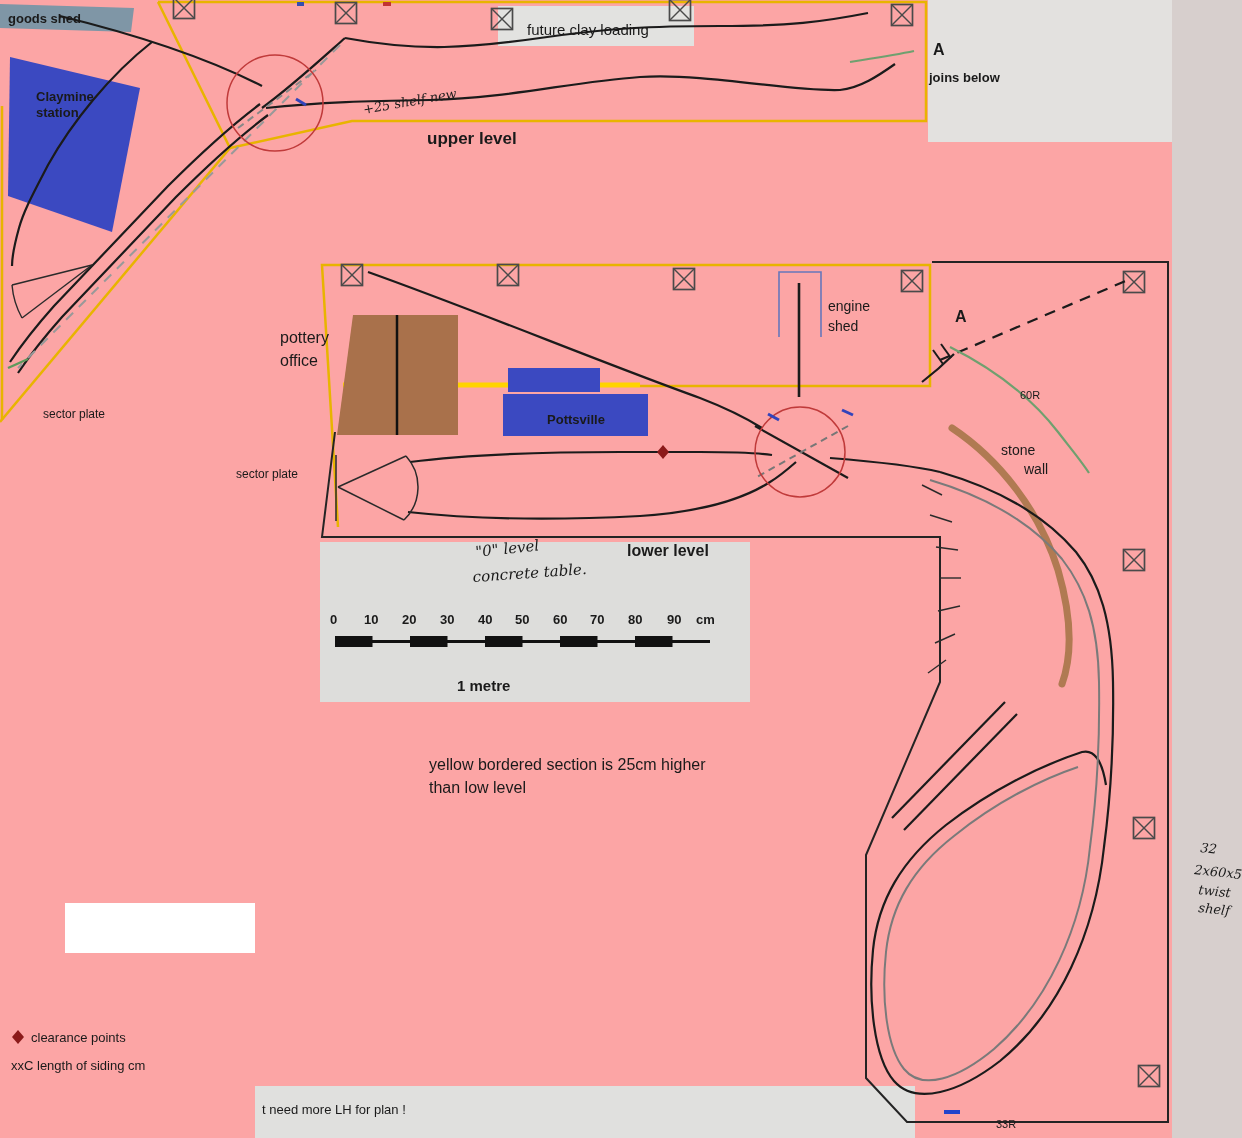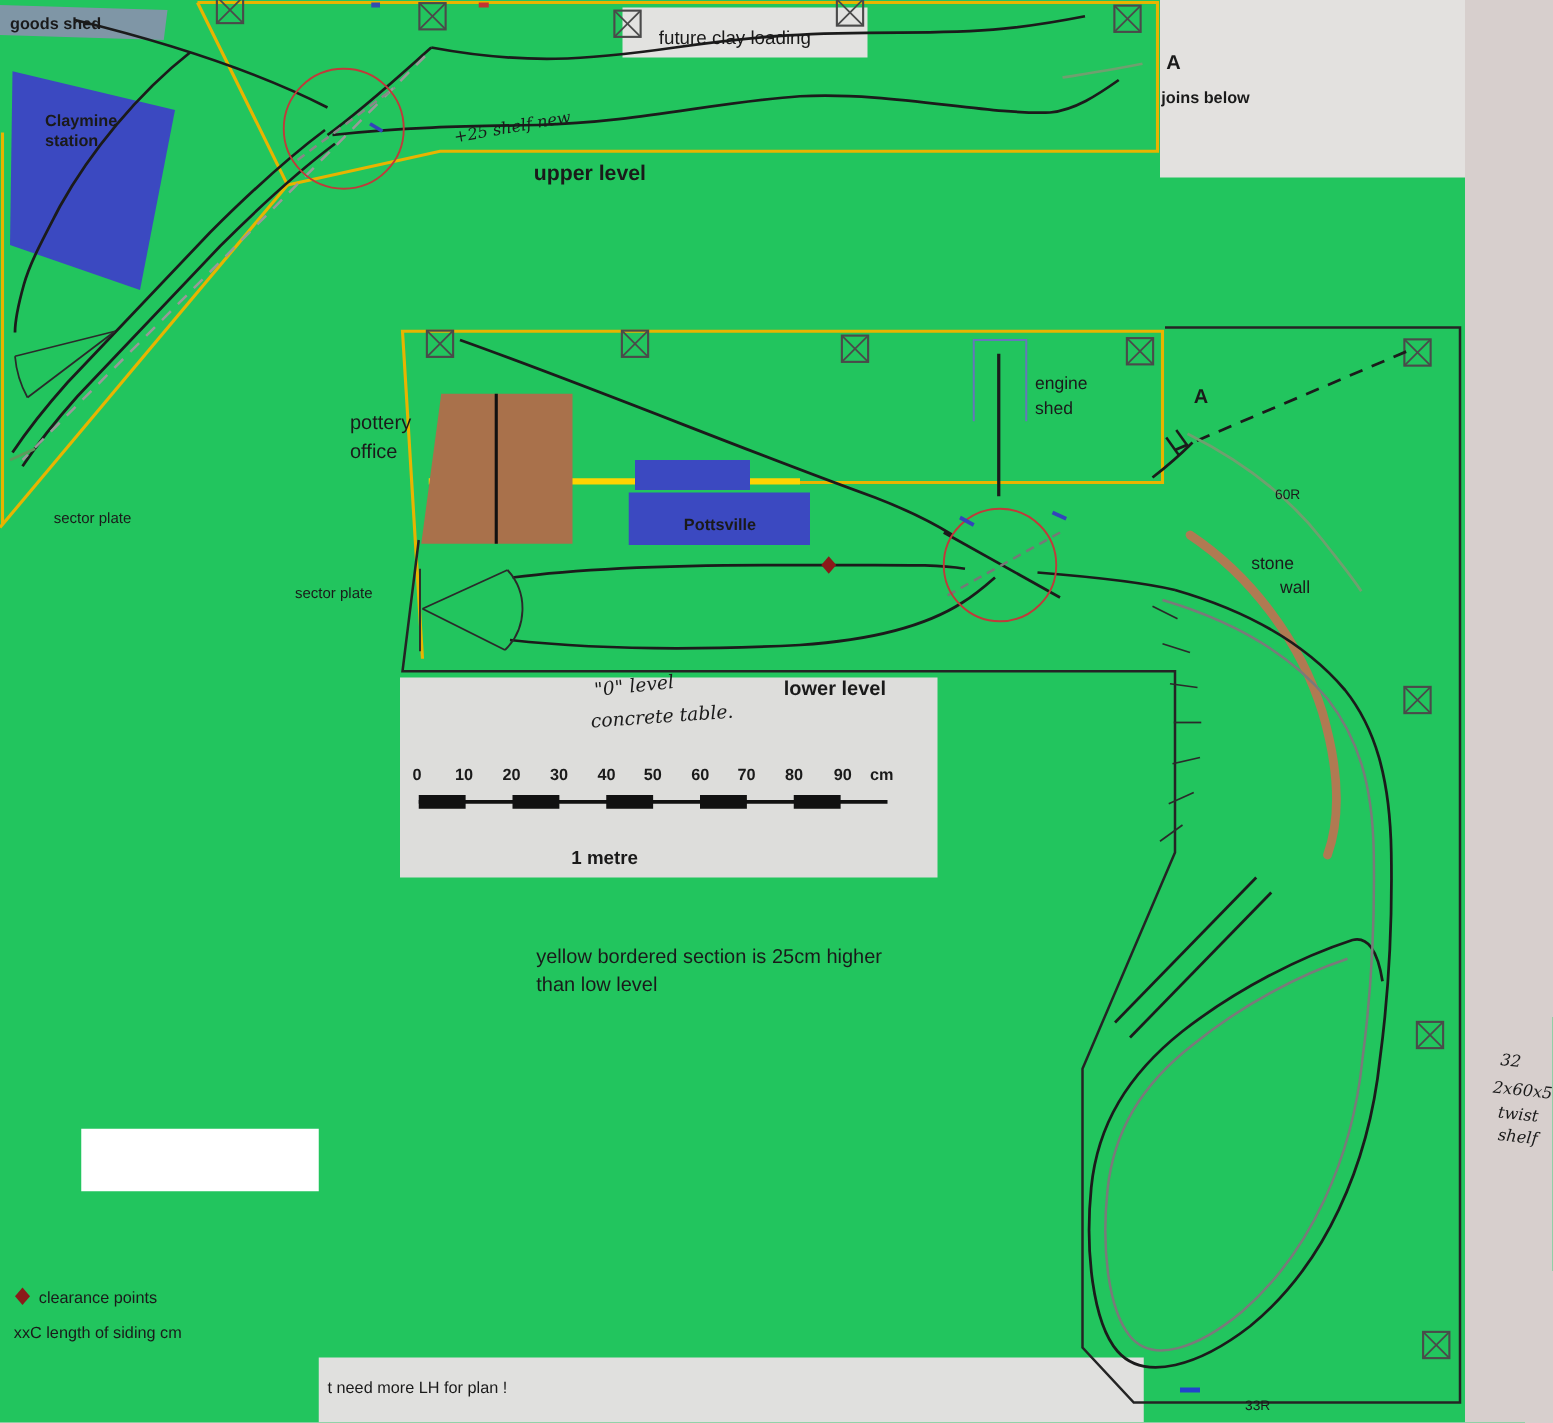--- a/index.html
+++ b/index.html
@@ -1,16 +1,16 @@
 <!DOCTYPE html>
 <html><head>
 <meta charset="utf-8">
 <style>
   html,body{margin:0;padding:0;background:#d8d8d8;}
-  #page{position:relative;width:1242px;height:1138px;background:#22c55e;overflow:hidden;
+  #page{position:relative;width:1242px;height:1138px;background:#fca5a5;overflow:hidden;
         font-family:"Liberation Sans",sans-serif;text-decoration:underline;}
   svg{position:absolute;left:0;top:0;}
   text{font-family:"Liberation Sans",sans-serif;fill:#1a1a1a;}
   .hand{font-family:"DejaVu Serif",serif;font-style:italic;}
 </style>
 </head>
 <body>
 
 <div id="page">
 <svg width="1242" height="1138" viewBox="0 0 1242 1138">

